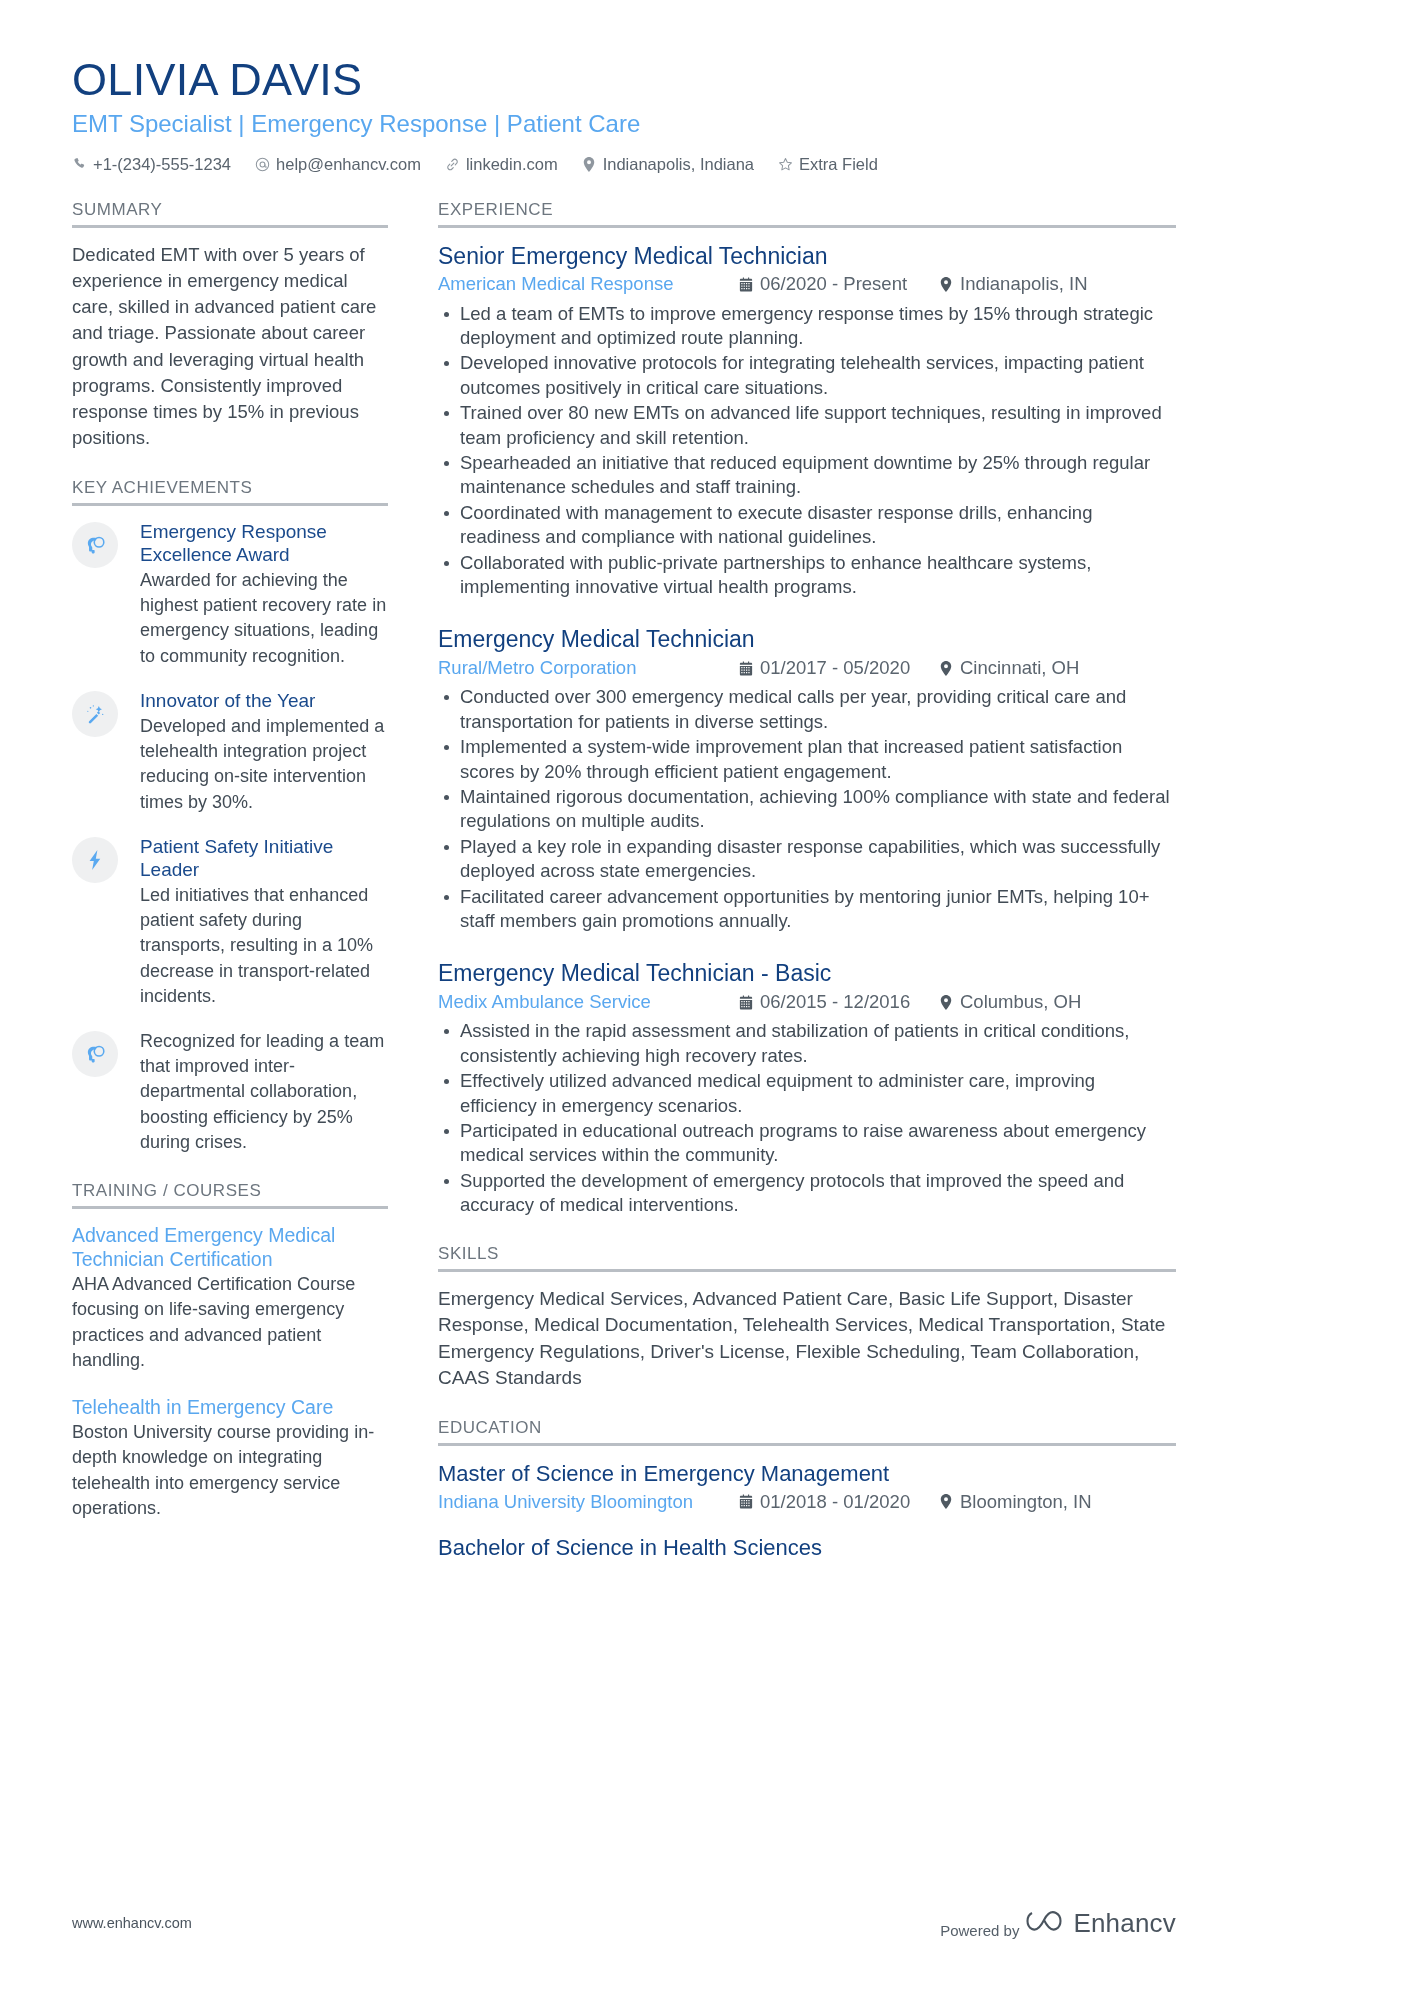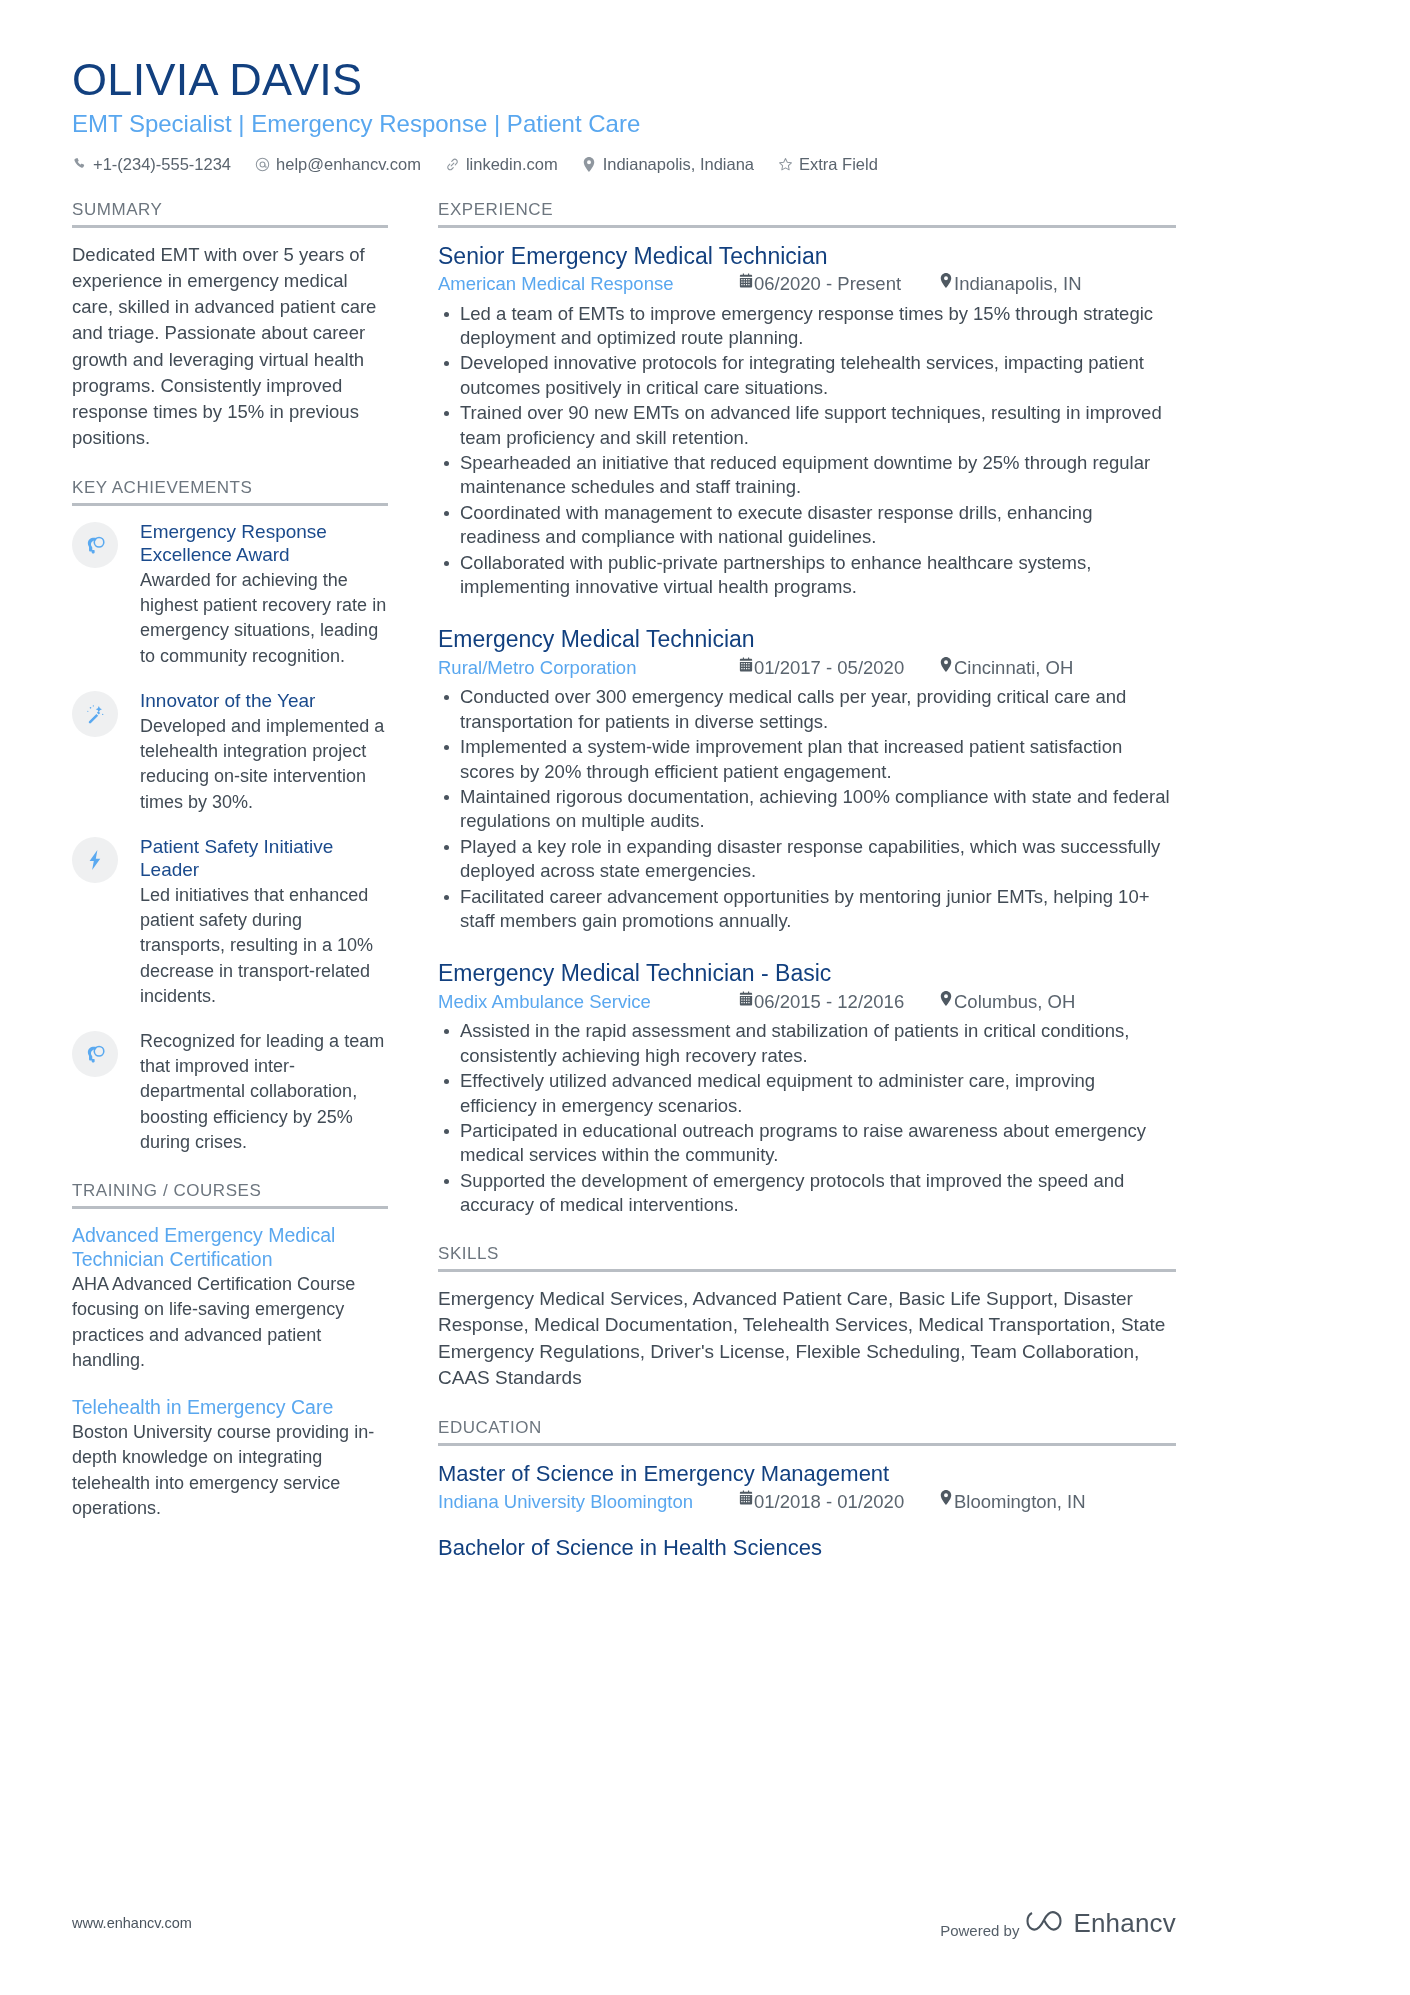--- a/index.html
+++ b/index.html
@@ -154,22 +154,22 @@
   }
   .job-company {
     color: #59a7ef;
     width: 300px;
     flex: 0 0 300px;
     white-space: nowrap;
     overflow: hidden;
   }
   .meta-chip {
     display: inline-flex;
-    align-items: flex-start;
-    gap: 1px;
+    align-items: center;
+    gap: 7px;
     color: #5a646e;
     white-space: nowrap;
   }
   .meta-chip.date { width: 200px; flex: 0 0 200px; }
   .meta-chip .mi {
     display: inline-flex;
     width: 15px;
     height: 16px;
     color: #4f5962;
     align-items: center;
@@ -437,21 +437,21 @@
                     <svg width="12" height="15" viewBox="0 0 12 16" fill="currentColor">
                       <path d="M6 0C2.9 0 .4 2.5.4 5.6.4 9.8 6 16 6 16s5.6-6.2 5.6-10.4C11.6 2.5 9.1 0 6 0zm0 7.7a2.1 2.1 0 1 1 0-4.2 2.1 2.1 0 0 1 0 4.2z"></path>
                     </svg>
                   </span>
                   <span>Indianapolis, IN</span>
                 </span>
               </div>
               <ul class="bullets">
                 <li>Led a team of EMTs to improve emergency response times by 15% through strategic deployment and optimized route planning.</li>
                 <li>Developed innovative protocols for integrating telehealth services, impacting patient outcomes positively in critical care situations.</li>
-                <li>Trained over 90 new EMTs on advanced life support techniques, resulting in improved team proficiency and skill retention.</li>
+                <li>Trained over 80 new EMTs on advanced life support techniques, resulting in improved team proficiency and skill retention.</li>
                 <li>Spearheaded an initiative that reduced equipment downtime by 25% through regular maintenance schedules and staff training.</li>
                 <li>Coordinated with management to execute disaster response drills, enhancing readiness and compliance with national guidelines.</li>
                 <li>Collaborated with public-private partnerships to enhance healthcare systems, implementing innovative virtual health programs.</li>
               </ul>
             </div>
             <div class="job">
               <div class="job-title">Emergency Medical Technician</div>
               <div class="job-meta">
                 <span class="job-company">Rural/Metro Corporation</span>
                 <span class="meta-chip date">

